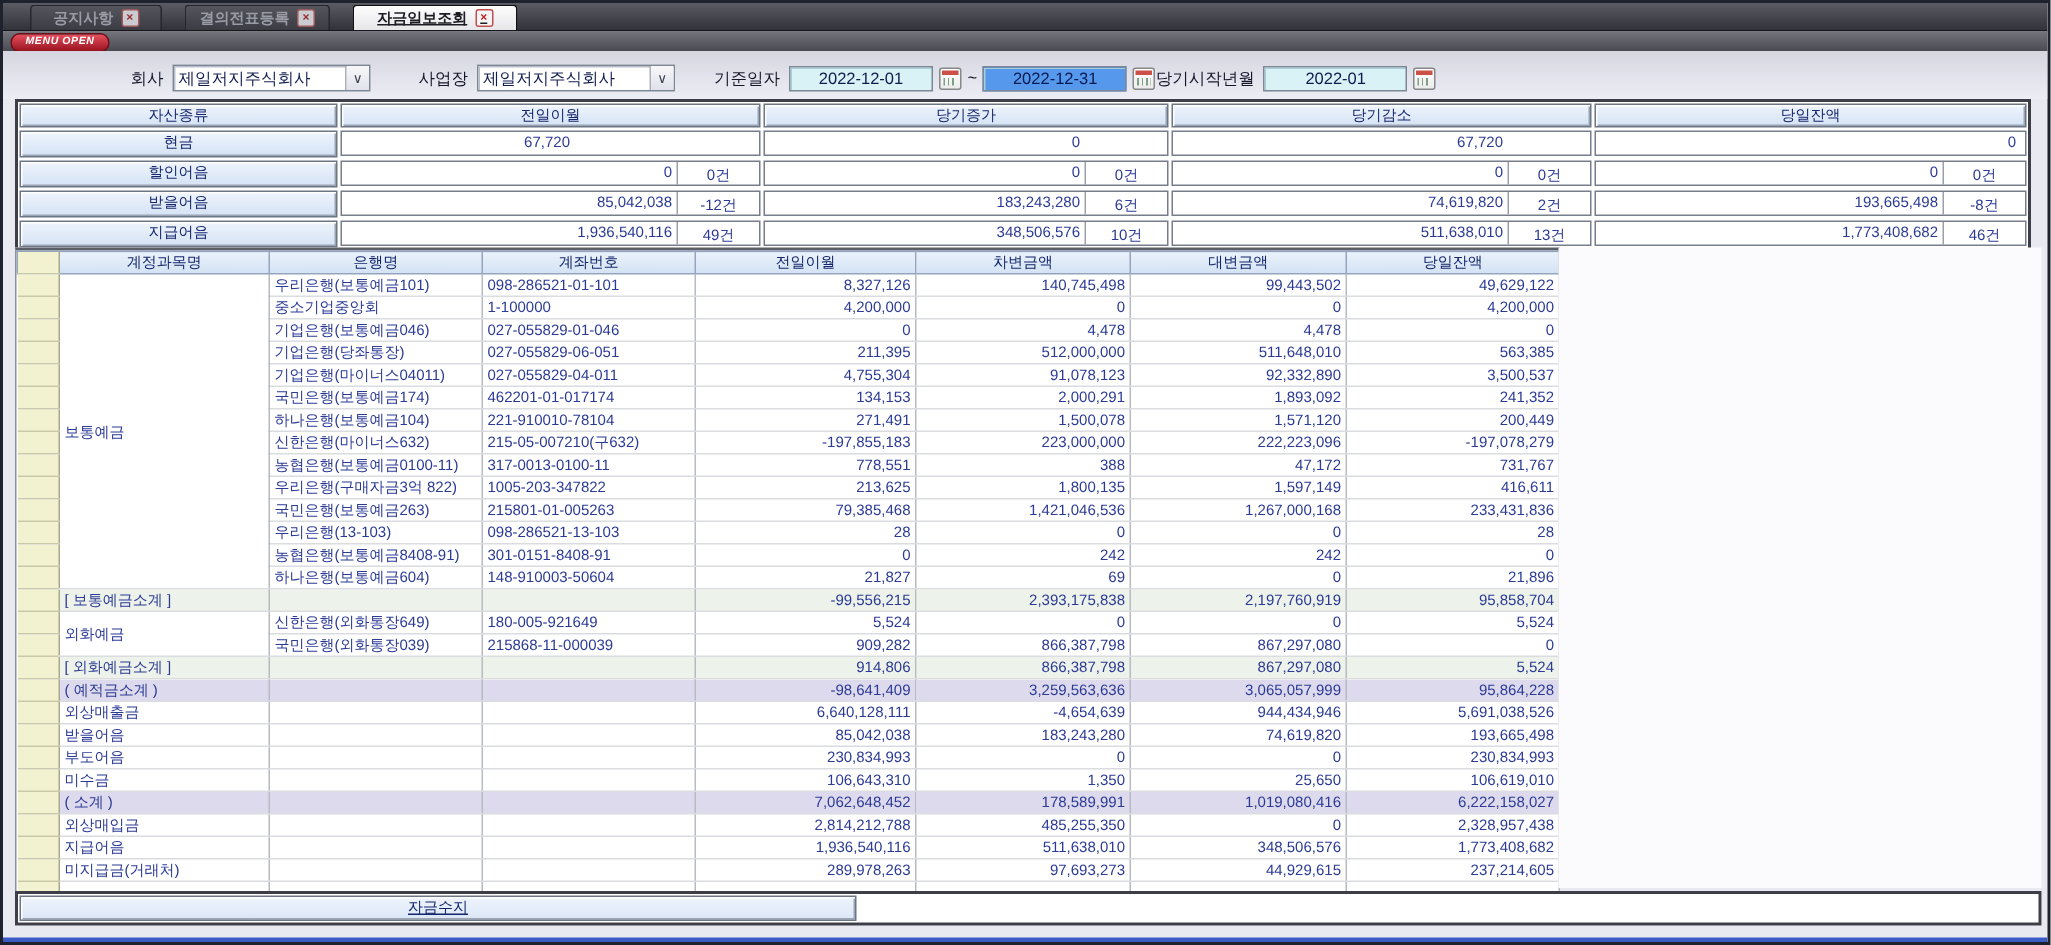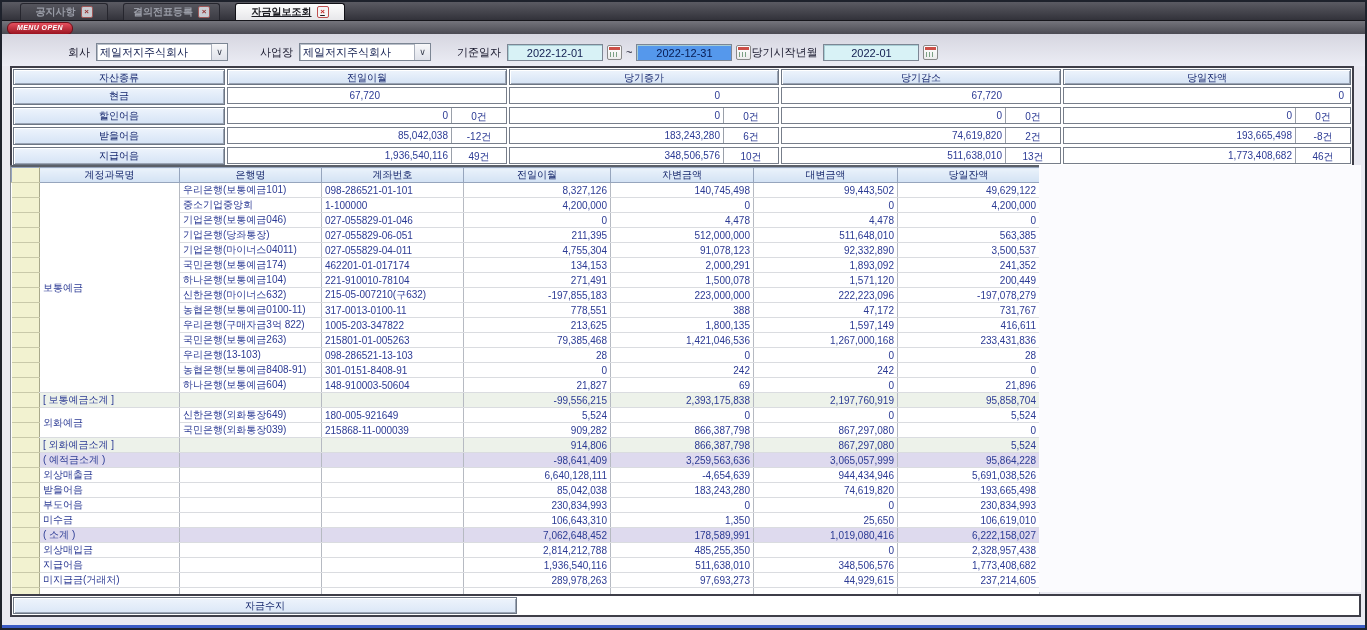--- a/index.html
+++ b/index.html
@@ -73,23 +73,23 @@
   td.acct,td.bank,td.ano{text-align:left;}
   td.num{text-align:right;}
   tr.sub1 td:not(.sel){background:#edf2ea;}
   tr.sub2 td:not(.sel){background:#dedaee;}
   tr.stub td{height:7px;border-bottom:none;}
   .rightfill{left:1037px;top:163px;width:322px;height:427px;background:#fbfbfe;}
 
   
   .footer{left:8px;top:592px;width:1351px;height:23px;border:2px solid #3e3e48;background:#fff;
           display:flex;gap:2px;padding:1px;box-sizing:border-box;}
-  .f-label{width:504px;background:linear-gradient(#eef4fc,#dbe7f7);border:1px solid #6d7684;
+  .f-label{width:558px;background:linear-gradient(#eef4fc,#dbe7f7);border:1px solid #6d7684;
            box-shadow:inset 1px 1px 0 #fff,inset -1px -1px 0 #9aa4b4;color:#14266b;
-           text-align:center;line-height:16px;font-size:10px;box-sizing:border-box;}
+           text-align:center;line-height:16px;font-size:10px;box-sizing:border-box;text-decoration:underline;}
   .f-val{flex:1;border:1px solid #777e8a;text-align:left;padding:2px 4px 0;color:#2b3a94;font-size:10px;box-sizing:border-box;margin-top:48px;}
   .bottom-line{left:0;top:623px;width:100%;height:4px;background:#3b5bc4;}
 </style>
 </head>
 <body>
 
 <div id="win">
 
   <div class="abs tabbar">
     <div class="tab inactive">
@@ -106,21 +106,21 @@
     </div>
   </div>
 
   <div class="abs menustrip">
     <div class="menu-open">MENU OPEN</div>
   </div>
 
   <div class="abs formarea"></div>
 
   <div class="abs formrow">
-    <span class="flabel" style="margin-left:66px">회사</span>
+    <span class="flabel" style="margin-left:85px">회사</span>
     <div class="combo">
       <span class="cval">제일저지주식회사</span>
       <span class="arrowbox">∨</span>
     </div>
     <span class="flabel" style="margin-left:32px">사업장</span>
     <div class="combo">
       <span class="cval">제일저지주식회사</span>
       <span class="arrowbox">∨</span>
     </div>
     <span class="flabel" style="margin-left:26px">기준일자</span>

